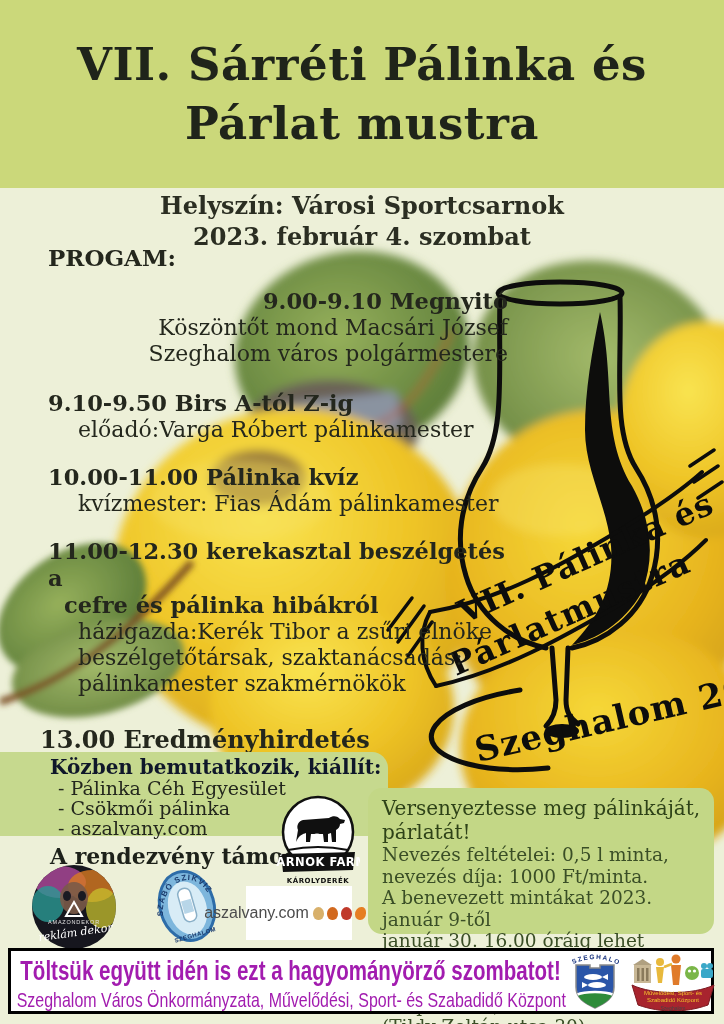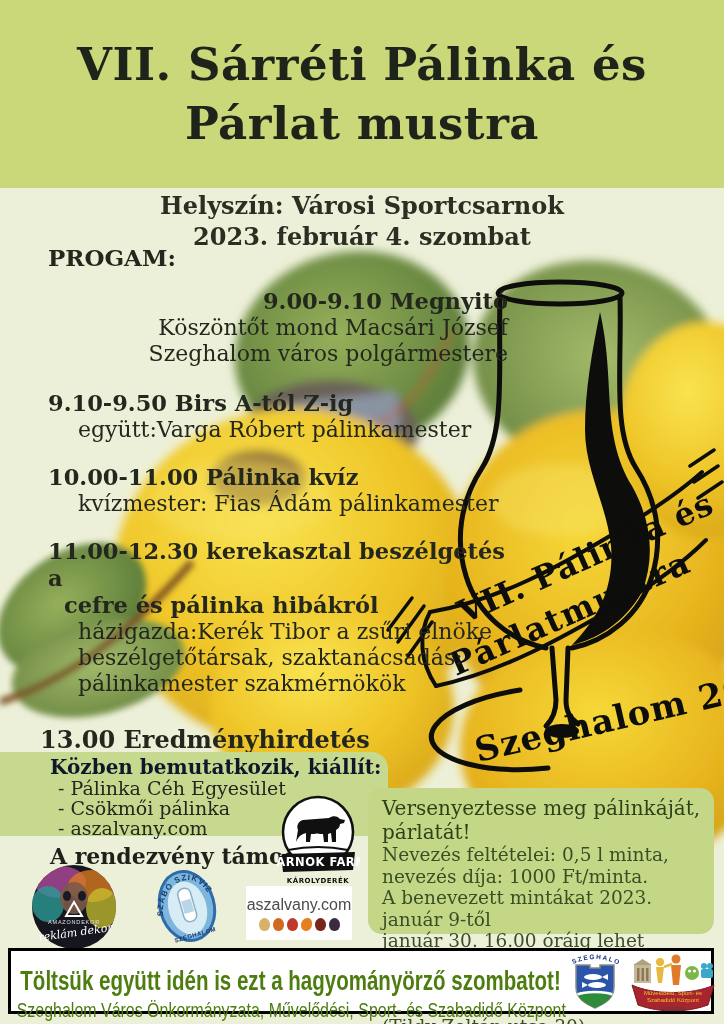--- a/index.html
+++ b/index.html
@@ -24,34 +24,34 @@
   .e4 .e-det{line-height:26px;}
   
   .exbox{position:absolute;z-index:3;left:0;top:752px;width:388px;height:84px;
          background:#c6d98e;border-radius:0 16px 16px 0;padding:5px 0 0 50px;box-sizing:border-box;}
   .exbox .h{font-weight:bold;font-size:20px;line-height:21px;color:#0f172a;}
   .exbox .it{font-size:19px;line-height:20px;color:#23271d;padding-left:8px;}
   
   .sph{position:absolute;z-index:3;left:50px;top:843px;font-weight:bold;font-size:22px;color:#1d211a;}
   .logo{position:absolute;z-index:3;}
   .aszcard{position:absolute;z-index:3;left:246px;top:886px;width:106px;height:54px;background:#fff;
-           display:flex;flex-direction:column;align-items:center;justify-content:center;gap:4px;}
+           display:flex;flex-direction:row;align-items:center;justify-content:center;gap:4px;}
   .aszcard .nm{font-family:"Liberation Sans",sans-serif;font-size:16px;color:#4c4c4c;}
   .fruits{display:flex;gap:3px;}
   .fruit{width:11px;height:13px;border-radius:50% 50% 46% 46%;}
   
   .entrybox{position:absolute;z-index:3;left:368px;top:788px;width:346px;height:146px;background:#c3d786;
             border-radius:14px;padding:8px 12px 0 14px;box-sizing:border-box;}
   .entrybox .h{font-weight:normal;font-size:20px;line-height:24px;color:#2e4218;}
   .entrybox .l{font-size:18.5px;line-height:21.5px;color:#3a4e26;}
   
   .banner{position:absolute;z-index:4;left:8px;top:948px;width:706px;height:66px;background:#ffffff;
           border:3px solid #000;box-sizing:border-box;}
-  .banner-text{position:absolute;left:6px;top:15px;width:548px;height:56px;display:flex;flex-direction:column;
-               align-items:center;justify-content:center;font-family:"Liberation Sans",sans-serif;color:#4d7c0f;}
+  .banner-text{position:absolute;left:6px;top:5px;width:548px;height:56px;display:flex;flex-direction:column;
+               align-items:center;justify-content:center;font-family:"Liberation Sans",sans-serif;color:#a21caf;}
   .bt1{font-weight:bold;font-size:27px;white-space:nowrap;transform:scaleX(.76);}
   .bt2{font-size:21px;white-space:nowrap;transform:scaleX(.76);margin-top:1px;}
 </style>
 </head>
 <body>
 
 <div class="poster">
 
   <svg class="art" viewBox="0 0 724 1024" xmlns="http://www.w3.org/2000/svg">
     <defs>
@@ -141,21 +141,21 @@
   <div class="prog prog-h" style="top:244px;">PROGAM:</div>
 
   <div class="prog" style="top:288px;text-align:right;">
     <div class="e-title">9.00-9.10 Megnyitó</div>
     <div class="e-det">Köszöntőt mond Macsári József</div>
     <div class="e-det">Szeghalom város polgármestere</div>
   </div>
 
   <div class="prog" style="top:390px;">
     <div class="e-title">9.10-9.50 Birs A-tól Z-ig</div>
-    <div class="e-det">együtt:Varga Róbert pálinkamester</div>
+    <div class="e-det">előadó:Varga Róbert pálinkamester</div>
   </div>
 
   <div class="prog" style="top:464px;">
     <div class="e-title">10.00-11.00 Pálinka kvíz</div>
     <div class="e-det">kvízmester: Fias Ádám pálinkamester</div>
   </div>
 
   <div class="prog e4" style="top:538px;">
     <div class="e-title">11.00-12.30 kerekasztal beszélgetés a</div>
     <div class="e-title" style="margin-left:16px;">cefre és pálinka hibákról</div>

